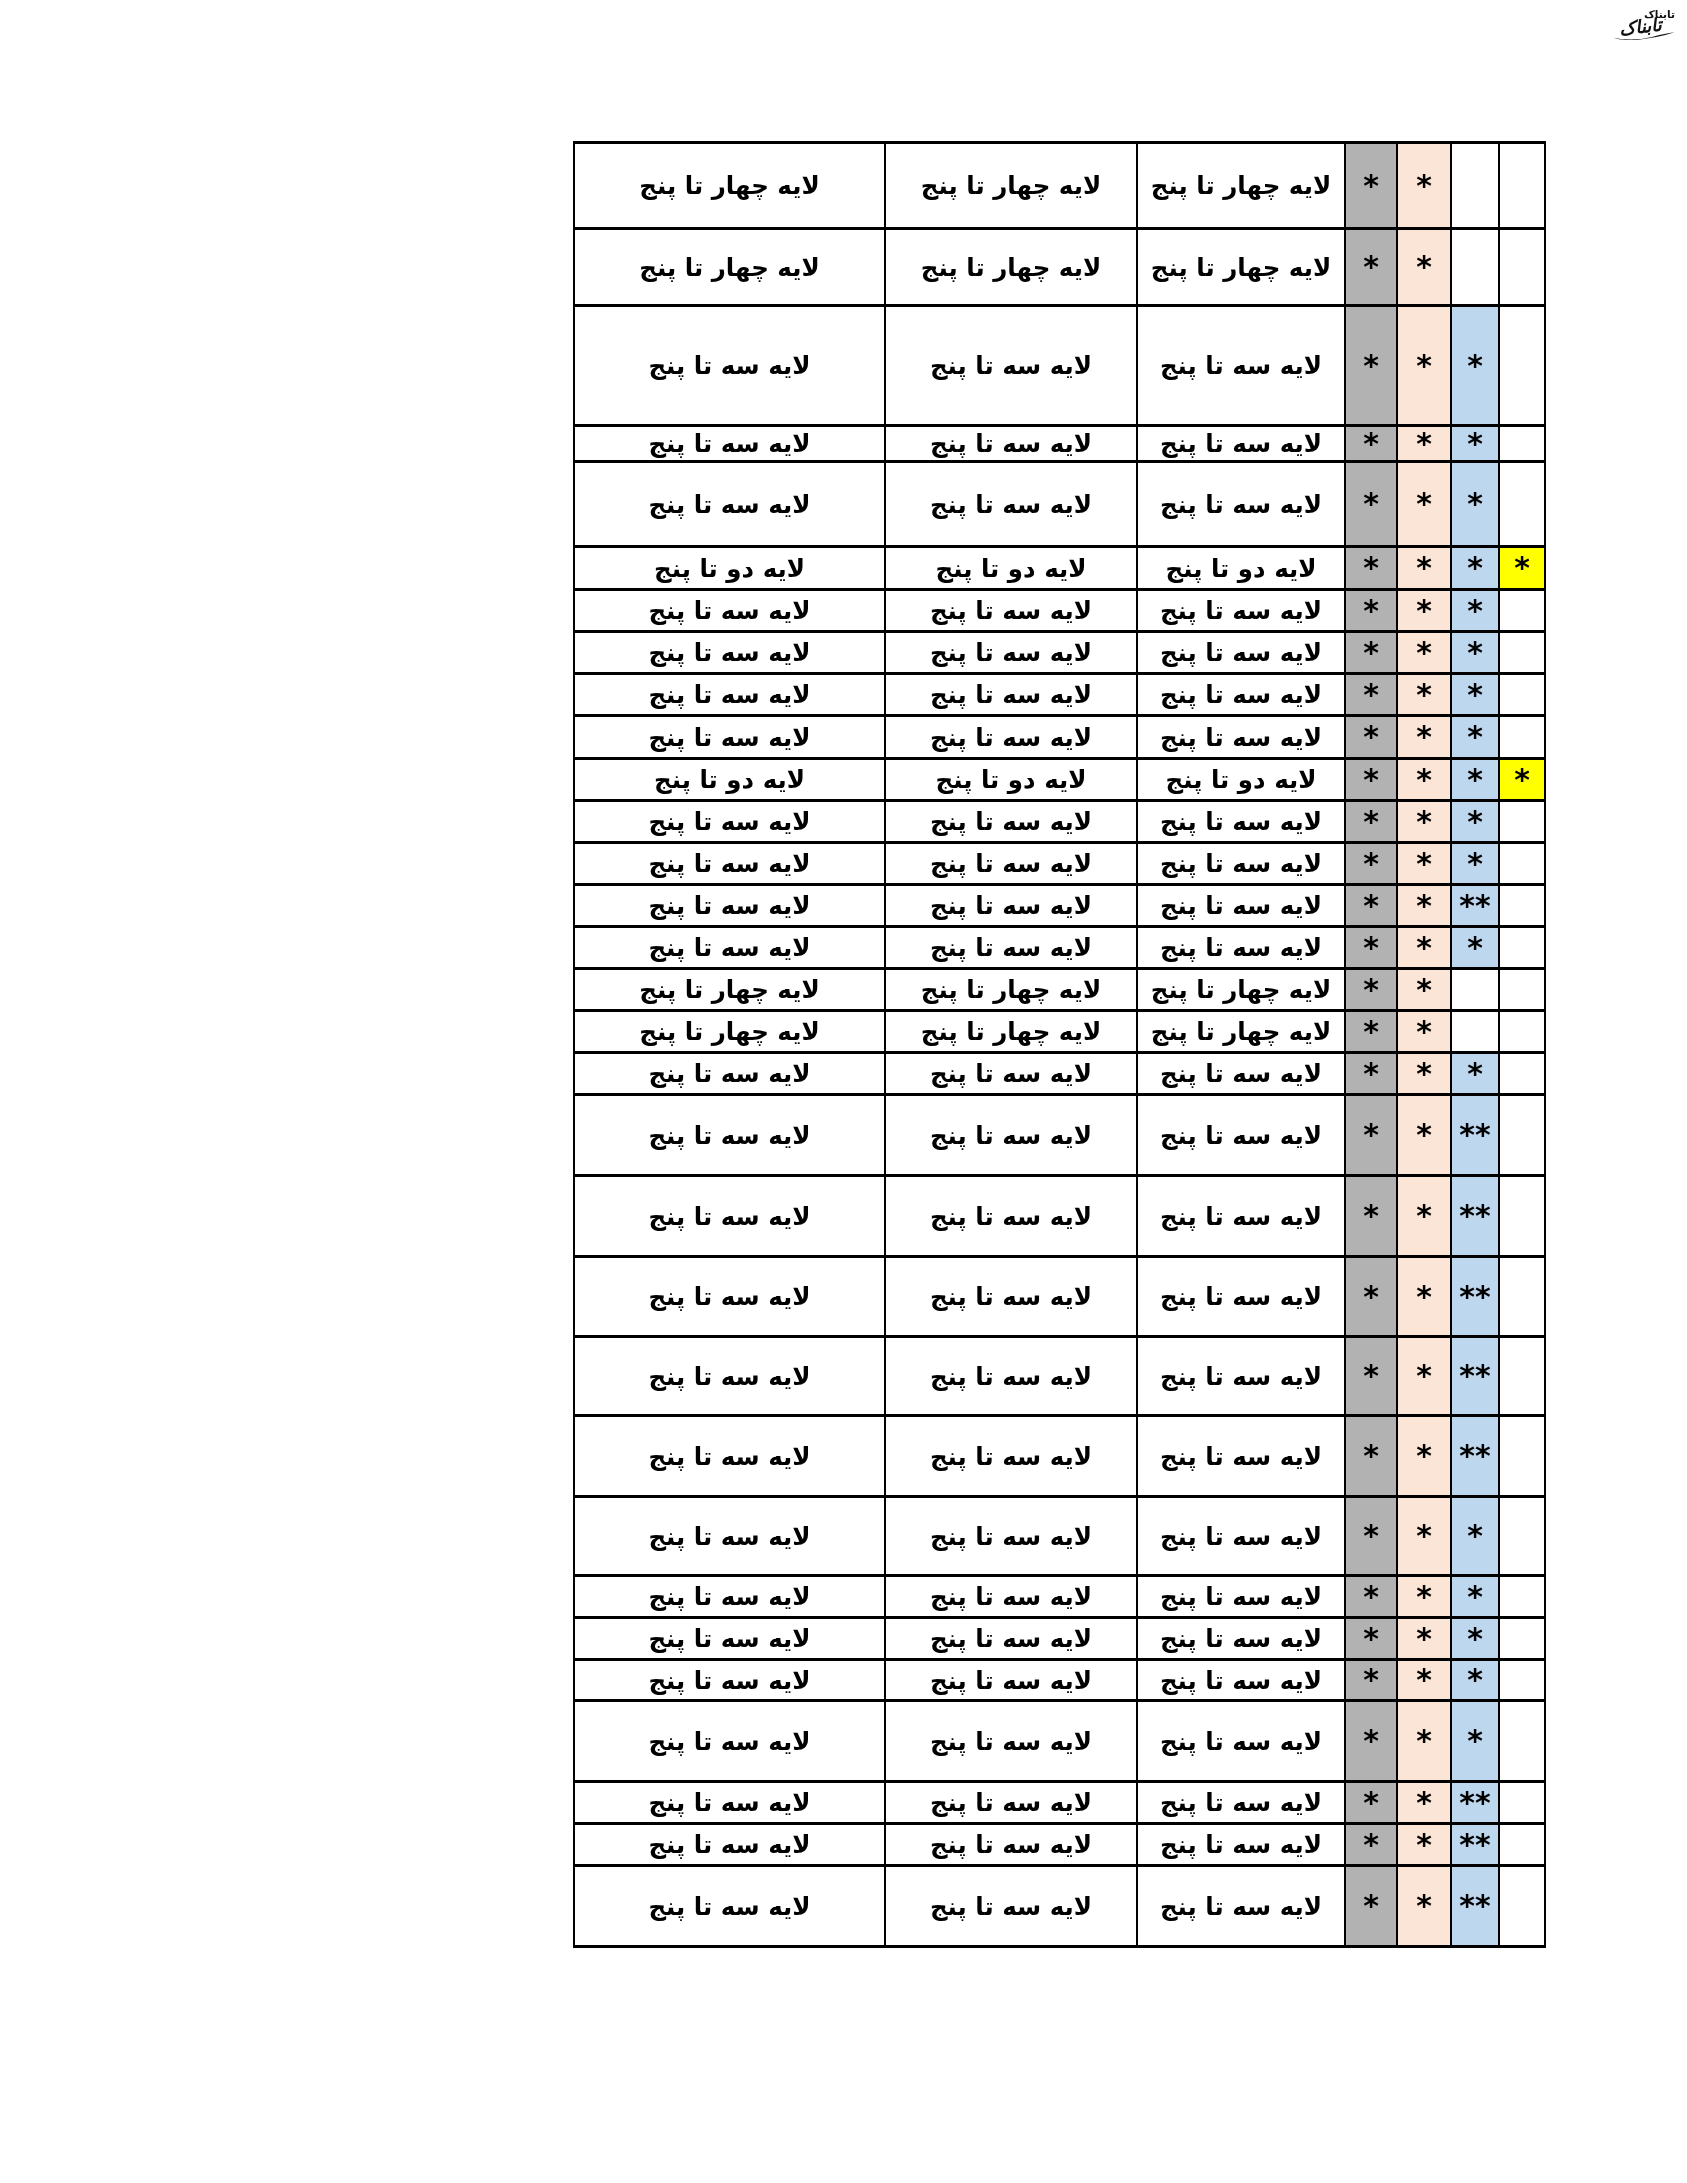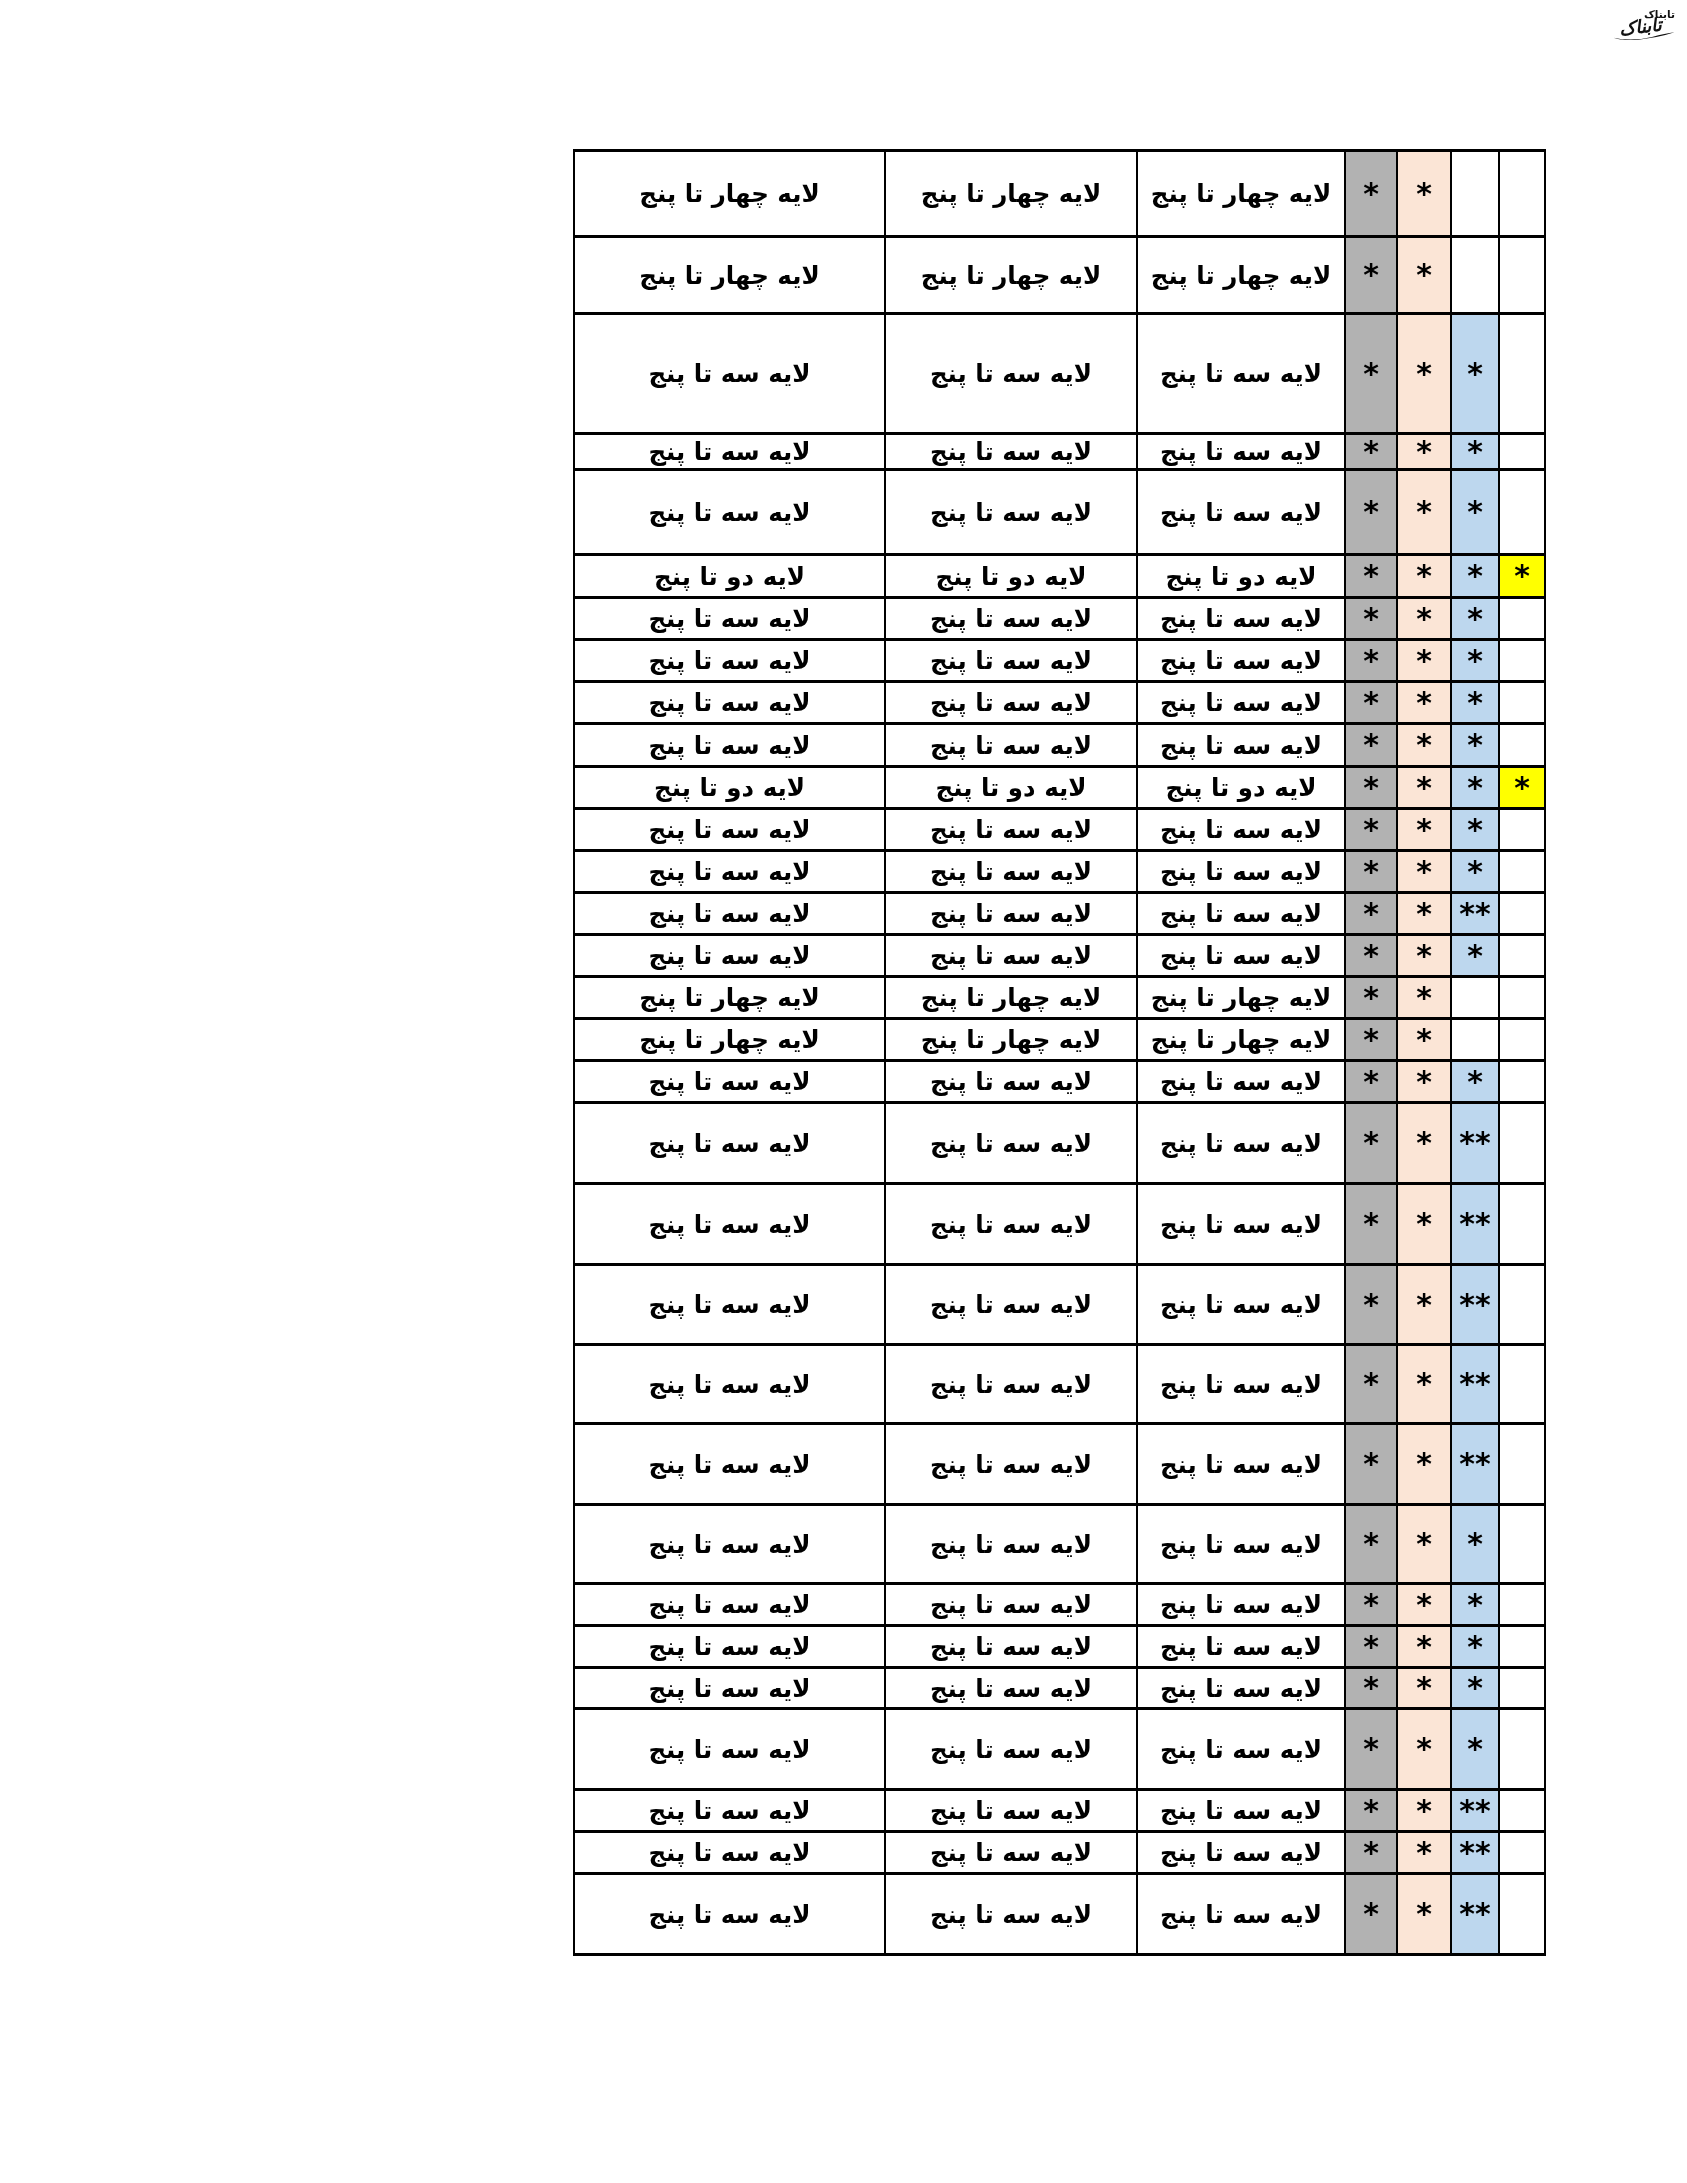--- a/index.html
+++ b/index.html
@@ -46,21 +46,21 @@
   .wm-swoosh {
     position: absolute;
     bottom: 0;
     right: 2.6px;
   }
 
   
   table.layers {
     position: absolute;
     left: 573px;
-    top: 149px;
+    top: 141px;
     border-collapse: collapse;
     table-layout: fixed;
     border: 1.3px solid #000;
   }
   table.layers td {
     border: 2.6px solid var(--border);
     border-top-width: 3.3px;
     border-bottom-width: 3.3px;
     padding: 0;
     text-align: center;

